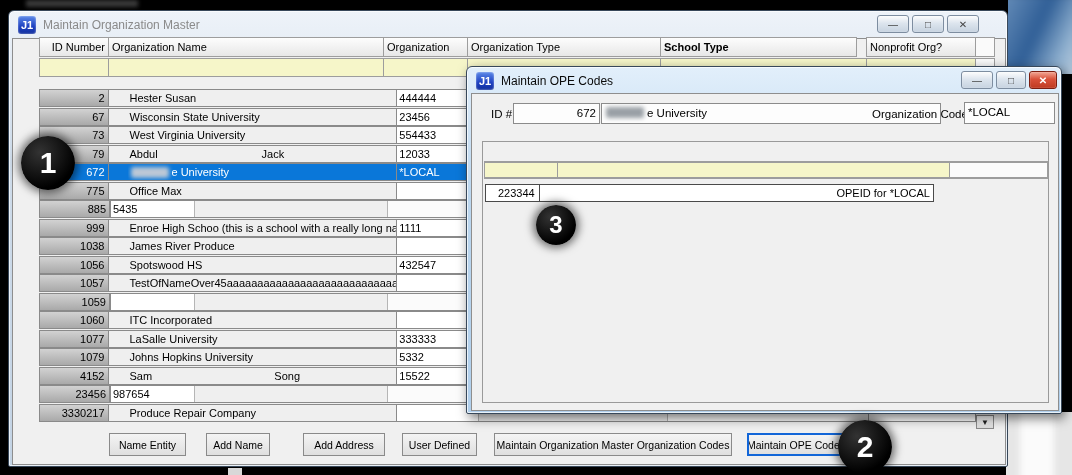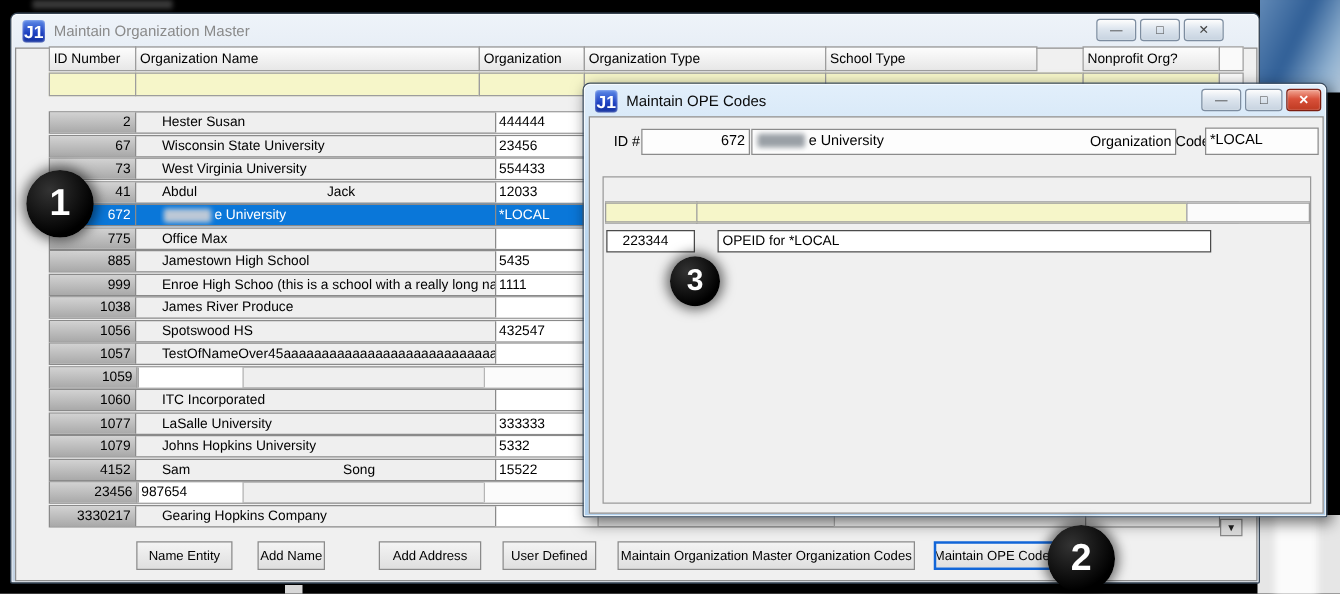--- a/index.html
+++ b/index.html
@@ -17,39 +17,39 @@
 
   
   .win { position:absolute; border:1px solid #38485a; border-radius:6px 6px 2px 2px; }
   .main-window { left:8px; top:10px; width:1000px; height:457px;
     background:linear-gradient(#eef3f9,#cfdcea 30%,#c3d3e4); box-shadow:inset 0 0 0 1px rgba(255,255,255,.65); z-index:1; }
   .dialog { left:466px; top:66px; width:596px; height:348px;
     background:linear-gradient(#e2effb,#bcd7ef 35%,#b0cfec); box-shadow:inset 0 0 0 1px rgba(255,255,255,.7), 3px 4px 12px rgba(0,0,0,.55); z-index:20; }
 
   .titlebar { position:absolute; left:2px; top:2px; right:2px; height:24px; display:flex; align-items:center; }
   .app-icon { width:18px; height:18px; margin-left:7px; border-radius:3px;
-    background:linear-gradient(#5d8ae8,#1c3fc0 60%,#12309d); color:#fff; font-weight:bold; font-size:14px;
+    background:linear-gradient(#5d8ae8,#1c3fc0 60%,#12309d); color:#fff; font-weight:bold; font-size:11px;
     display:flex; align-items:center; justify-content:center; box-shadow:inset 0 0 2px rgba(255,255,255,.7); }
   .title-text { margin-left:7px; font-size:12px; }
   .main-window .title-text { color:#8a8a8a; }
   .dialog .title-text { color:#0a0a0a; }
 
   .winbtn { position:absolute; top:4px; height:18px; border:1px solid #7d8da0; border-radius:3px;
     background:linear-gradient(#fdfdfd,#dde5ee 45%,#c7d3e0); color:#444; font-size:10px;
     display:flex; align-items:center; justify-content:center; box-shadow:inset 0 0 1px #fff; }
   .winbtn.red { background:linear-gradient(#f2a795,#d9513a 45%,#bf3a22); border-color:#7c1d10; color:#fff; font-weight:bold; }
 
   .client { position:absolute; background:#f0f0f0; border:1px solid #8e8e8e; }
   .main-window .client { left:3px; top:27px; width:994px; height:427px; }
   .dialog .client { left:4px; top:26px; width:588px; height:318px; }
 
   
   .hcell { position:absolute; top:26px; height:20px; background:linear-gradient(#fdfdfd,#e7e7e7);
     border:1px solid #9d9d9d; font-size:11px; line-height:18px; padding:0 3px; color:#000; }
-  .hcell.right { }
+  .hcell.right { text-align:right; }
   .fcell { position:absolute; top:47px; height:19px; background:#f6f6c9; border:1px solid #9d9d9d; }
   .fcell.white, .hcell.filler { background:#fafafa; }
 
   .row { position:absolute; left:30px; width:937px; height:18px; display:flex; background:#efefef;
     border:1px solid #8a8a8a; font-size:11px; line-height:16px; color:#000; }
   .row .c { overflow:hidden; white-space:pre; }
   .c.id { width:70px; text-align:right; padding-right:3px; background:linear-gradient(#d2d2d2,#a9a9a9); border-right:1px solid #8a8a8a; }
   .c.name { width:275px; padding-left:2px;margin-left:19px; }
   .c.code { width:84px; padding-left:2px; border-left:1px solid #8a8a8a; background:#fff; }
   .c.type { width:193px; border-left:1px solid #b5b5b5; }
@@ -115,21 +115,21 @@
   <div class="winbtn" style="left:938px; width:32px;">
       <span>✕</span>
     </div>
 
   <div class="client"></div>
 
   <div class="hcell right" style="left:30px; width:70px;">ID Number</div>
   <div class="hcell" style="left:99px; width:276px;">Organization Name</div>
   <div class="hcell" style="left:374px; width:85px;">Organization Code</div>
   <div class="hcell" style="left:458px; width:194px;">Organization Type</div>
-  <div class="hcell" style="left:651px; width:170px;">School Type</div>
+  <div class="hcell" style="left:651px; width:197px;font-weight:bold;">School Type</div>
   <div class="hcell" style="left:857px; width:110px;">Nonprofit Org?</div>
   <div class="hcell filler" style="left:966px; width:20px;"></div>
 
   <div class="fcell" style="left:30px;  width:70px;"></div>
   <div class="fcell" style="left:99px;  width:276px;"></div>
   <div class="fcell" style="left:374px; width:85px;"></div>
   <div class="fcell" style="left:458px; width:194px;"></div>
   <div class="fcell" style="left:651px; width:207px;"></div>
   <div class="fcell" style="left:857px; width:110px;"></div>
   <div class="fcell white" style="left:966px; width:20px;"></div>
@@ -153,21 +153,21 @@
       </div>
       <div class="row" style="top: 115px;">
         <div class="c id">73</div>
         <div class="c name">West Virginia University</div>
         <div class="c code">554433</div>
         <div class="c type"></div>
         <div class="c school"></div>
         <div class="c nonp"></div>
       </div>
       <div class="row" style="top: 133.5px;">
-        <div class="c id">41</div>
+        <div class="c id">79</div>
         <div class="c name">Abdul                                  Jack</div>
         <div class="c code">12033</div>
         <div class="c type"></div>
         <div class="c school"></div>
         <div class="c nonp"></div>
       </div>
       <div class="row selected" style="top: 152px;">
         <div class="c id">672</div>
         <div class="c name"><span class="blur-patch"></span>e University</div>
         <div class="c code">*LOCAL</div>
@@ -178,21 +178,20 @@
       <div class="row" style="top: 170.5px;">
         <div class="c id">775</div>
         <div class="c name">Office Max</div>
         <div class="c code"></div>
         <div class="c type"></div>
         <div class="c school"></div>
         <div class="c nonp"></div>
       </div>
       <div class="row" style="top: 189px;">
         <div class="c id">885</div>
-        <div class="c name">Jamestown High School</div>
         <div class="c code">5435</div>
         <div class="c type"></div>
         <div class="c school"></div>
         <div class="c nonp"></div>
       </div>
       <div class="row" style="top: 207.5px;">
         <div class="c id">999</div>
         <div class="c name">Enroe High Schoo (this is a school with a really long name</div>
         <div class="c code">1111</div>
         <div class="c type"></div>
@@ -264,34 +263,34 @@
       </div>
       <div class="row" style="top: 374px;">
         <div class="c id">23456</div>
         <div class="c code">987654</div>
         <div class="c type"></div>
         <div class="c school"></div>
         <div class="c nonp"></div>
       </div>
       <div class="row" style="top: 392.5px;">
         <div class="c id">3330217</div>
-        <div class="c name">Gearing Hopkins Company</div>
+        <div class="c name">Produce Repair Company</div>
         <div class="c code"></div>
         <div class="c type"></div>
         <div class="c school"></div>
         <div class="c nonp"></div>
       </div>
     </div>
 
   <div class="sb-arrow">
       <span>▼</span>
     </div>
 
   <div class="tbtn" style="left:100px; width:77px;">Name Entity</div>
-  <div class="tbtn" style="left:197px; width:54px;">Add Name</div>
+  <div class="tbtn" style="left:197px; width:64px;">Add Name</div>
   <div class="tbtn" style="left:294px; width:82px;">Add Address</div>
   <div class="tbtn" style="left:393px; width:75px;">User Defined</div>
   <div class="tbtn" style="left:485px; width:238px;">Maintain Organization Master Organization Codes</div>
   <div class="tbtn focused" style="left:738px; width:98px;">Maintain OPE Codes</div>
 </div>
 
 <div class="win dialog">
   <div class="titlebar">
     <div class="app-icon">J1</div>
     <div class="title-text">Maintain OPE Codes</div>
@@ -316,20 +315,20 @@
 
   <div class="dlg-list">
     <div class="dl-h" style="left:1px; width:74px;">OPE ID</div>
     <div class="dl-h" style="left:74px; width:434px;">OPE Institution Name</div>
     <div class="dl-h filler" style="left:466px; width:99px;"></div>
     <div class="dl-f" style="left:1px; width:74px;"></div>
     <div class="dl-f" style="left:74px; width:393px;"></div>
     <div class="dl-f filler" style="left:466px; width:99px;"></div>
     <div id="ope-table-body">
         <div class="dl-cell" style="left: 2px; width: 71px; padding-left: 12px;">223344</div>
-        <div class="dl-cell" style="left: 91px; width: 395px;">OPEID for *LOCAL</div>
+        <div class="dl-cell" style="left: 56px; width: 395px; text-align: right;">OPEID for *LOCAL</div>
       </div>
   </div>
 </div>
 
 <div class="callout big" style="left:21px;  top:136px;">1</div>
 <div class="callout big" style="left:838px; top:420px;">2</div>
 <div class="callout small" style="left:536px; top:205px;">3</div>
 
 </body></html>

